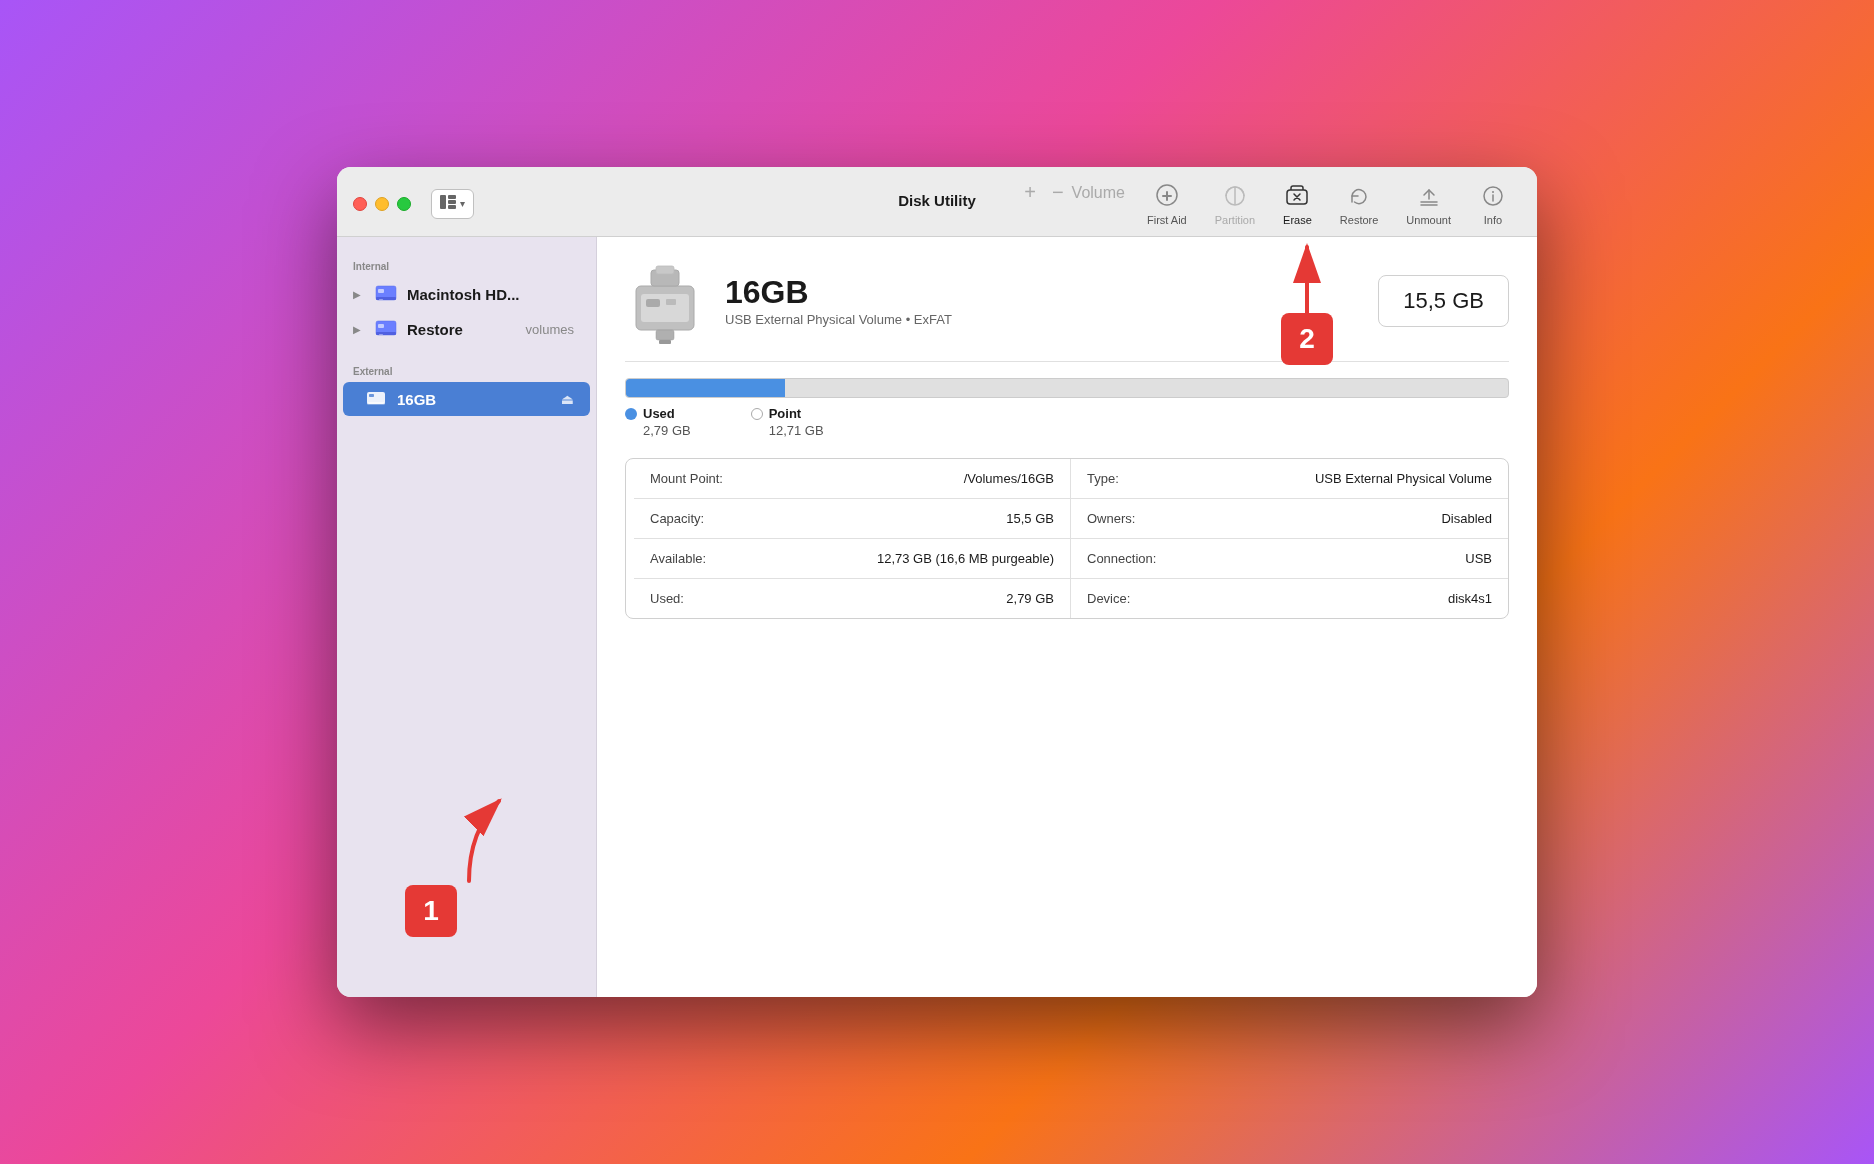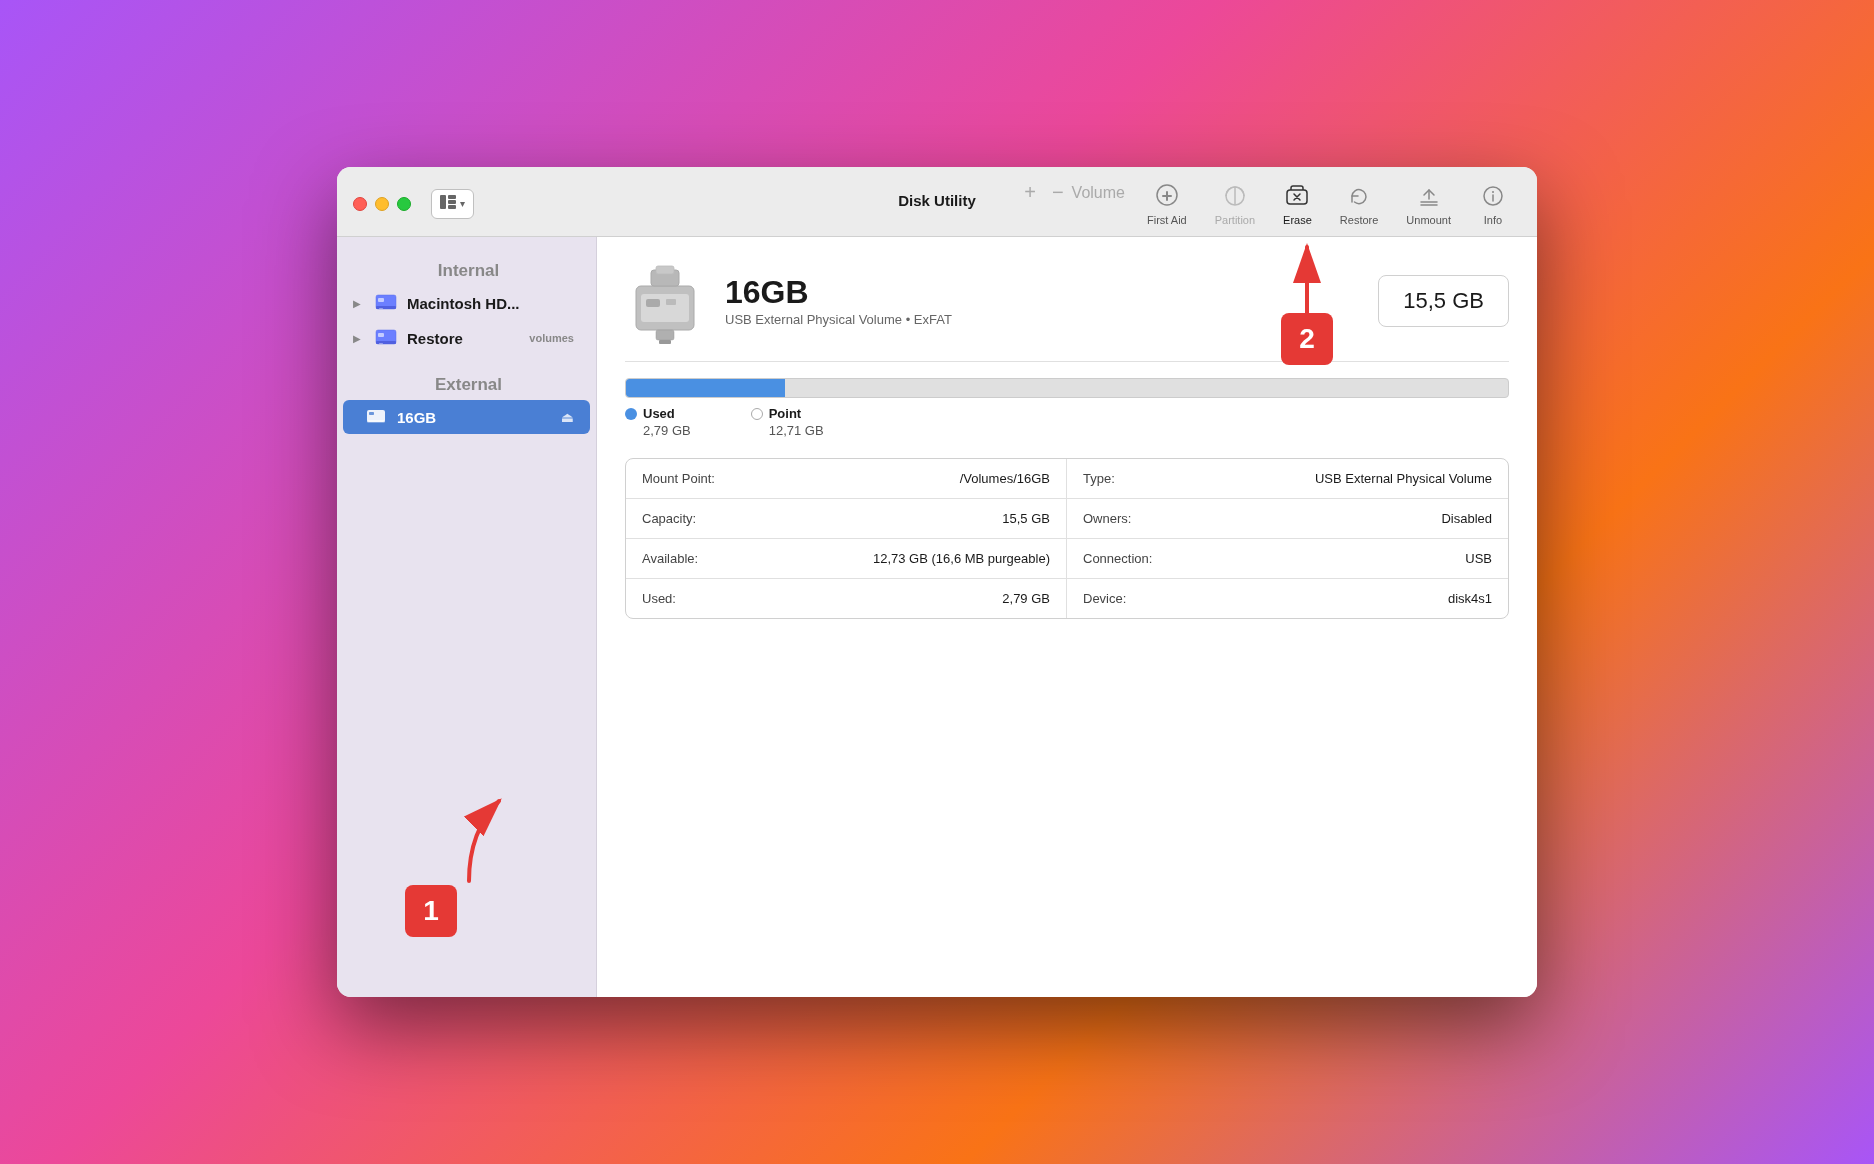--- a/index.html
+++ b/index.html
@@ -128,27 +128,26 @@
     
     .sidebar {
       width: 260px;
       background: #e8e3ef;
       border-right: 1px solid #d5d0dc;
       padding: 16px 0;
       flex-shrink: 0;
       position: relative;
     }
     .sidebar-section-label {
-      font-size: 17px;
+      font-size: 10px;
       font-weight: 600;
       color: #888;
       padding: 8px 12px 4px 16px;
       text-transform: none;
       letter-spacing: 0;
-      text-align: center;
     }
     .sidebar-item {
       display: flex;
       align-items: center;
       gap: 10px;
       padding: 6px 16px 6px 10px;
       cursor: pointer;
       border-radius: 6px;
       margin: 1px 6px;
     }
@@ -169,23 +168,22 @@
       justify-content: center;
     }
     .sidebar-item .item-label {
       font-size: 15px;
       font-weight: 700;
       color: #1a1a1a;
       flex: 1;
     }
     .sidebar-item.active .item-label { color: white; }
     .sidebar-item .volumes-badge {
-      font-size: 11px;
+      font-size: 13px;
       color: #888;
-      font-weight: bold;
     }
     .sidebar-item .eject-icon {
       font-size: 14px;
       color: rgba(255,255,255,0.8);
     }
     .badge-1 {
       position: absolute;
       bottom: 60px;
       left: 68px;
       width: 52px;
@@ -294,20 +292,21 @@
       font-size: 13px;
       color: #555;
       padding-left: 18px;
     }
     
     .info-table {
       border: 1px solid #d0d0d0;
       border-radius: 8px;
       overflow: hidden;
       margin-top: 20px;
+      padding-left: 8px;
     }
     .info-table-row {
       display: grid;
       grid-template-columns: 1fr 1fr;
       border-bottom: 1px solid #e0e0e0;
     }
     .info-table-row:last-child { border-bottom: none; }
     .info-cell {
       padding: 12px 16px;
       display: flex;

